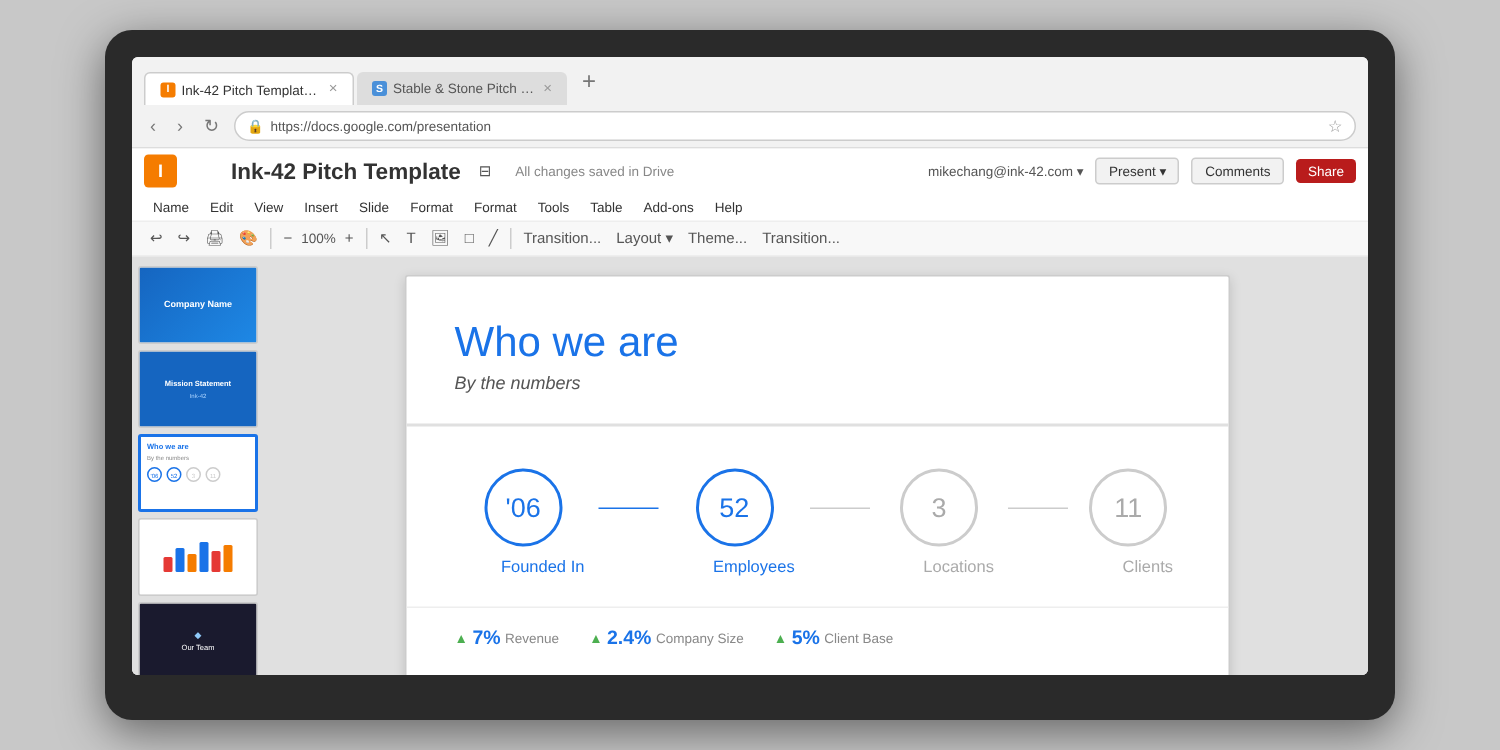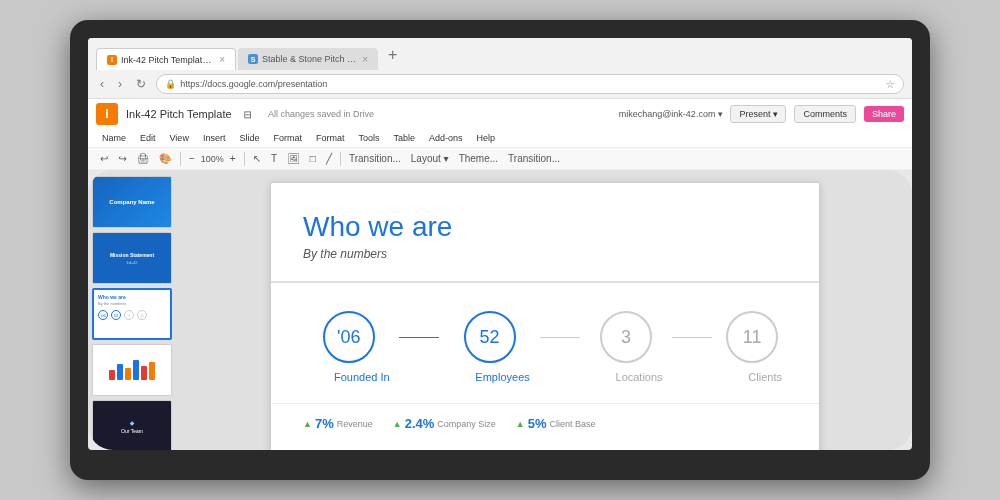--- a/index.html
+++ b/index.html
@@ -170,23 +170,24 @@
       display: flex;
       align-items: center;
       justify-content: center;
       color: white;
       font-size: 12px;
       font-weight: bold;
       flex-shrink: 0;
     }
 
     .gdocs-title {
-      font-size: 11px;
+      font-size: 15px;
       color: #333;
-      font-weight: normal;
+      font-weight: bold;
+      margin-left: 28px;
     }
 
     .gdocs-drive-icon {
       font-size: 10px;
       color: #555;
       margin-left: 4px;
     }
 
     .gdocs-saved {
       font-size: 9px;
@@ -215,21 +216,21 @@
       color: #333;
     }
 
     .comments-btn {
       background: #f2f2f2;
       border: 1px solid #ccc;
       color: #333;
     }
 
     .share-btn {
-      background: #ec4899;
+      background: #b91c1c;
       color: white;
     }
 
     .gdocs-menubar {
       display: flex;
       gap: 2px;
       padding: 2px 8px;
       border-bottom: 1px solid #eee;
     }
 
@@ -267,21 +268,20 @@
       background: #ccc;
       margin: 0 2px;
     }
 
     
     .gdocs-main {
       display: flex;
       flex: 1;
       overflow: hidden;
       background: #e0e0e0;
-      border-radius: 25px;
     }
 
     
     .slides-panel {
       width: 90px;
       background: #e0e0e0;
       flex-shrink: 0;
       overflow-y: auto;
       padding: 6px 4px;
       display: flex;

